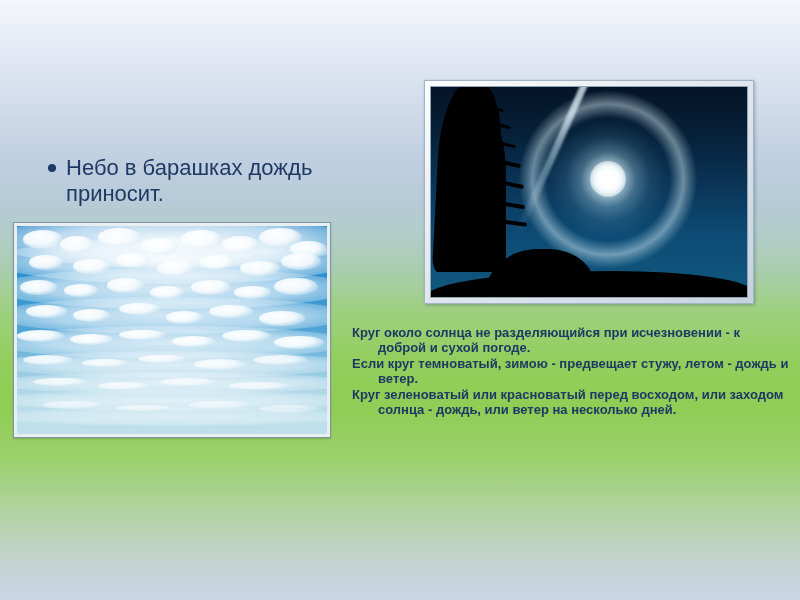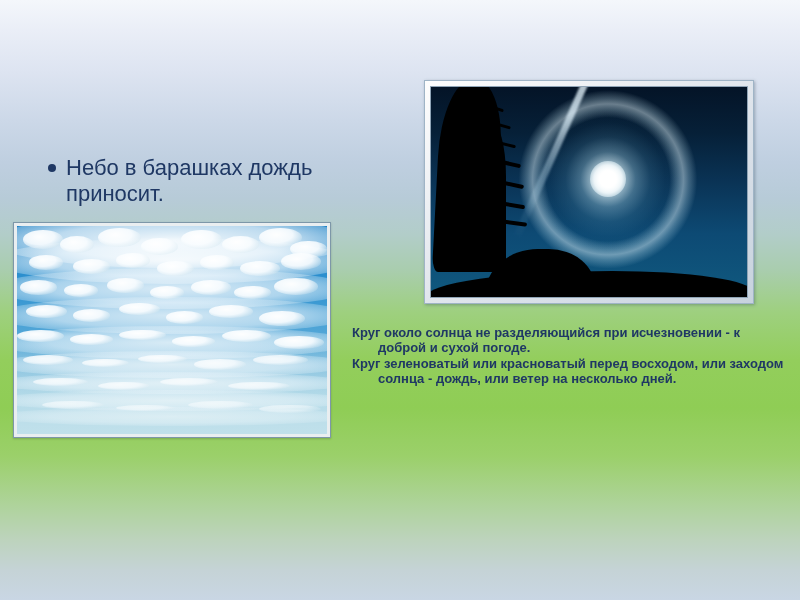--- a/index.html
+++ b/index.html
@@ -367,16 +367,17 @@
       <div class="twig" style="left:21%;top:55%;width:28px;height:4px;transform:rotate(10deg);"></div>
       <div class="twig" style="left:22%;top:64%;width:26px;height:4px;transform:rotate(8deg);"></div>
       <div class="twig" style="left:7%;top:4%;width:14px;height:3px;transform:rotate(-22deg);"></div>
       <div class="twig" style="left:74%;bottom:6px;width:24px;height:7px;border-radius:50% 50% 0 0;"></div>
       <div class="twig" style="left:82%;bottom:7px;width:18px;height:6px;border-radius:50% 50% 0 0;"></div>
     </div>
   </div>
 
   <div class="omens">
     <p class="omen-p">Круг около солнца не разделяющийся при исчезновении - к доброй и сухой погоде.</p>
+    <p class="omen-p">Если круг темноватый, зимою - предвещает стужу, летом - дождь и ветер.</p>
     <p class="omen-p">Круг зеленоватый или красноватый перед восходом, или заходом солнца - дождь, или ветер на несколько дней.</p>
   </div>
 
 </div>
 
 </body></html>

